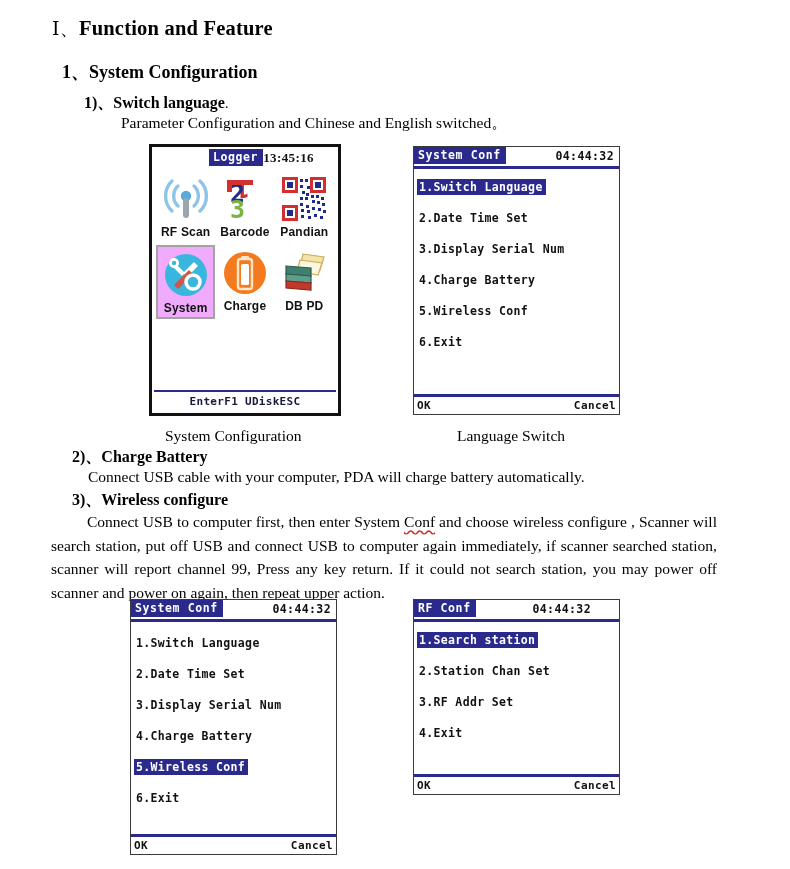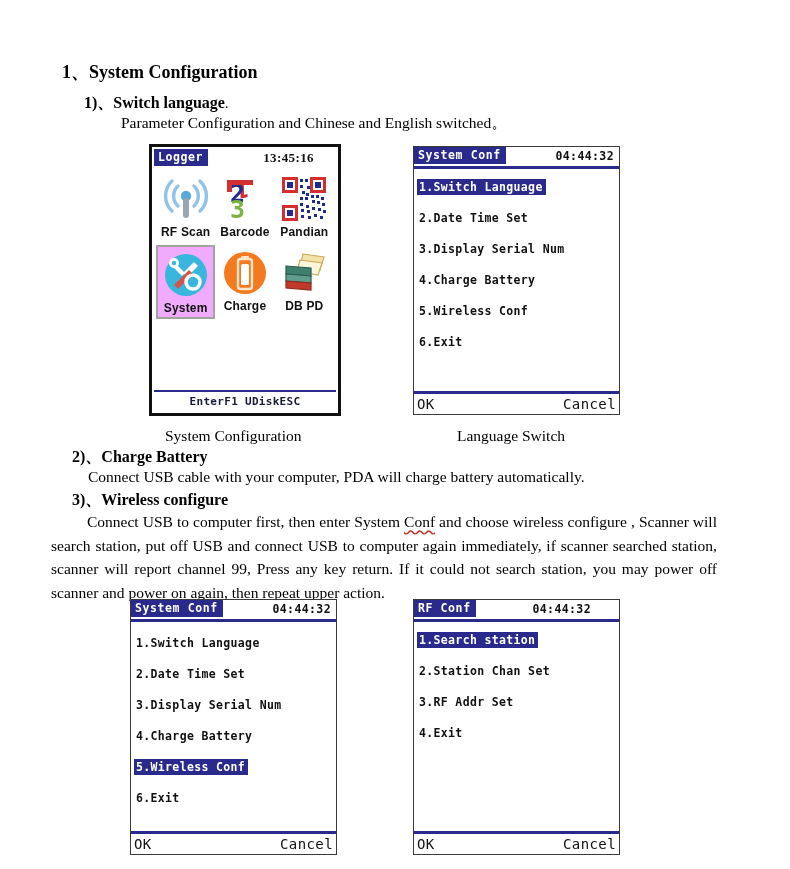--- a/index.html
+++ b/index.html
@@ -182,25 +182,25 @@
     position: absolute;
     left: 0; right: 0; bottom: 0;
   }
   .footer .frule {
     height: 3px;
     background: #2a2a8c;
   }
   .footer .fkeys {
     display: flex;
     justify-content: space-between;
-    font-size: 14px;
+    font-size: 11px;
     letter-spacing: .4px;
     padding: 2px 3px 2px 3px;
     color: #111111;
-    font-weight: normal;
+    font-weight: bold;
     gap: 39px;
   }
 
   
   .home-grid {
     position: absolute;
     left: 0; right: 0;
     top: 20px;
     display: grid;
     grid-template-columns: repeat(3, 1fr);
@@ -254,20 +254,23 @@
     letter-spacing: .3px;
     padding: 1px 4px 3px 4px;
     color: #1a1a3c;
   }
 </style>
 </head>
 <body>
 
 <div class="doc">
 
+  <div class="h1">
+    <span class="num">Ⅰ、</span><span>Function and Feature</span>
+  </div>
 
   <div class="h2">
     <span>1、</span><span>System Configuration</span>
   </div>
 
   <div class="h3a">
     <span>1)、</span><span>Switch language</span><span class="tail">.</span>
   </div>
 
   <div class="p-indent1">Parameter Configuration and Chinese and English switched。</div>
@@ -281,21 +284,21 @@
   <div class="p-charge">Connect USB cable with your computer, PDA will charge battery automatically.</div>
 
   <div class="h3c">
     <span>3)、</span><span>Wireless configure</span>
   </div>
   <div class="para"><span class="lead">Connect USB to computer first, then enter System </span><span class="squiggle">Conf</span><span> and choose wireless configure , Scanner will search station, put off USB and connect USB to computer again immediately, if scanner searched station, scanner will report channel 99, Press any key return. If it could not search station, you may power off scanner and power on again, then repeat upper action.</span></div>
 
   <div class="device bezel" style="left:149px; top:144px; width:192px; height:272px;">
     <div class="lcd">
 
-      <div class="titlebar" style="border-bottom:none;">
+      <div class="titlebar" style="border-bottom:none;justify-content:flex-end;">
         <div class="title-chip">Logger</div>
         <div class="clock" style="font-family:'Liberation Serif',serif; font-size:13px; padding-right:22px;">13:45:16</div>
       </div>
 
       <div class="home-grid">
 
         <div class="tile">
           <div class="tile-ico">
             <svg width="48" height="46" viewBox="0 0 48 46">
               <g fill="none" stroke="#8fc3e8" stroke-width="3.4" stroke-linecap="round">
@@ -472,21 +475,21 @@
         <div class="frule"></div>
         <div class="fkeys">
           <span>OK</span>
           <span>Cancel</span>
         </div>
       </div>
 
     </div>
   </div>
 
-  <div class="device thin" style="left:413px; top:599px; width:207px; height:256px;">
+  <div class="device thin" style="left:413px; top:599px; width:207px; height:196px;">
     <div class="lcd">
 
       <div class="titlebar" style="border-bottom:none;">
         <div class="title-chip">RF Conf</div>
         <div class="clock" style="padding-right:28px;">04:44:32</div>
       </div>
       <div class="rule"></div>
 
       <div class="menu">
         <div class="menu-row"><span class="menu-item sel">1.Search station</span></div>

